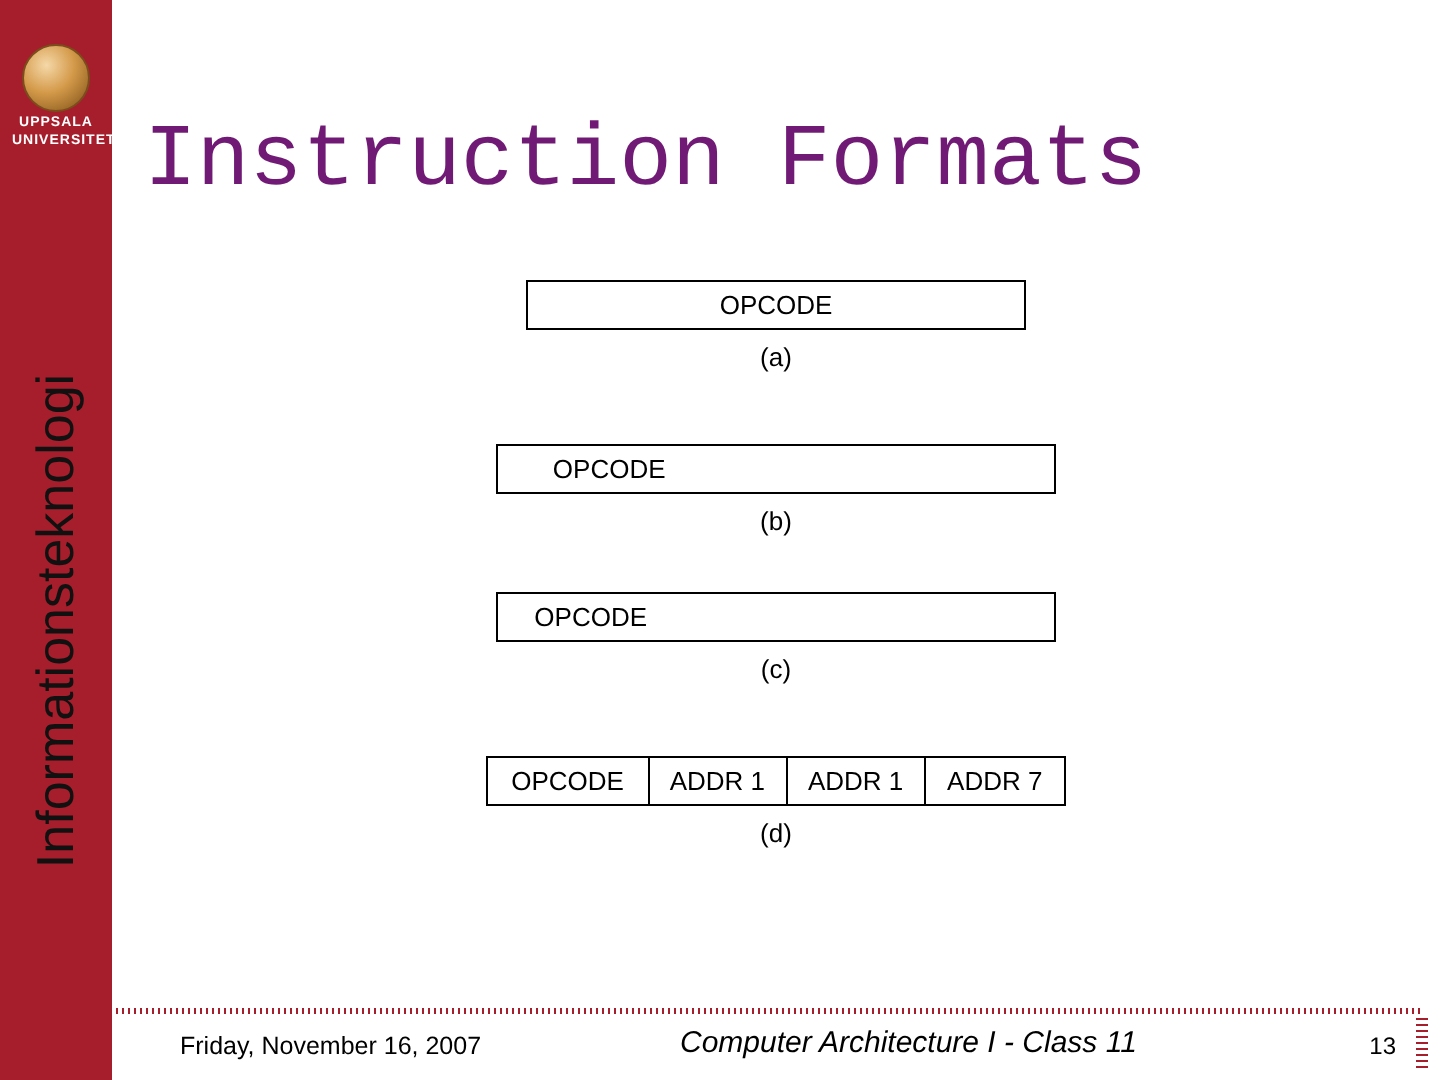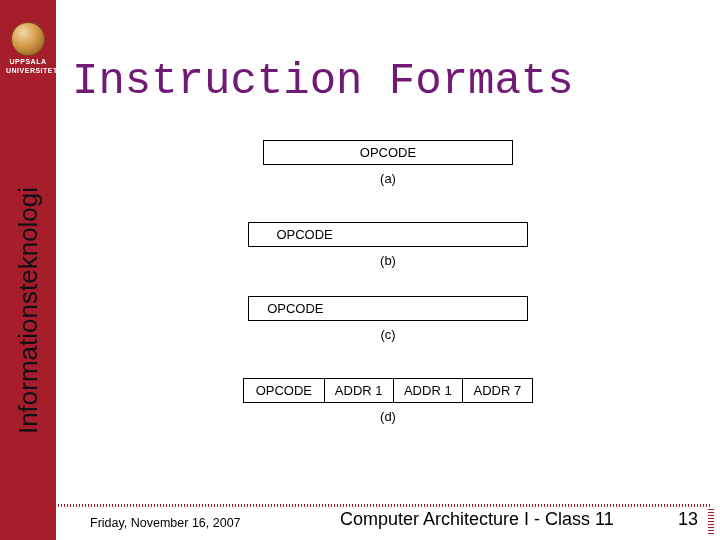--- a/index.html
+++ b/index.html
@@ -34,22 +34,22 @@
   .fmt.c { width: 280px; } .fmt.c .cell { width: 33.33%; }
   .fmt.d { width: 290px; }
   .fmt.d .c1 { width: 28%; } .fmt.d .c2, .fmt.d .c3, .fmt.d .c4 { width: 24%; }
   .row2 { margin-top: 28px; }
 
   
   .footer { position: absolute; left: 0; bottom: 0; width: 720px; height: 40px; }
   .footer-line { position: absolute; left: 58px; right: 8px; bottom: 33px; height: 3px;
     background: repeating-linear-gradient(90deg, #a61e2b 0 1px, transparent 1px 3px); }
   .foot-date { position: absolute; left: 90px; bottom: 10px; font-size: 12.5px; }
-  .foot-course { position: absolute; left: 340px; bottom: 10px; font-size: 18px; }
-  .foot-num { position: absolute; right: 22px; bottom: 10px; font-size: 18px; }
+  .foot-course { position: absolute; left: 340px; bottom: 10px; font-size: 15px; font-style: italic; }
+  .foot-num { position: absolute; right: 22px; bottom: 10px; font-size: 12px; }
   .foot-stripes { position: absolute; right: 6px; bottom: 6px; width: 6px; height: 26px;
     background: repeating-linear-gradient(0deg, #a61e2b 0 1px, transparent 1px 3px); }
 </style>
 </head>
 <body>
 
 <div class="slide">
 
   <div class="leftbar">
     <div class="logo-wrap">

